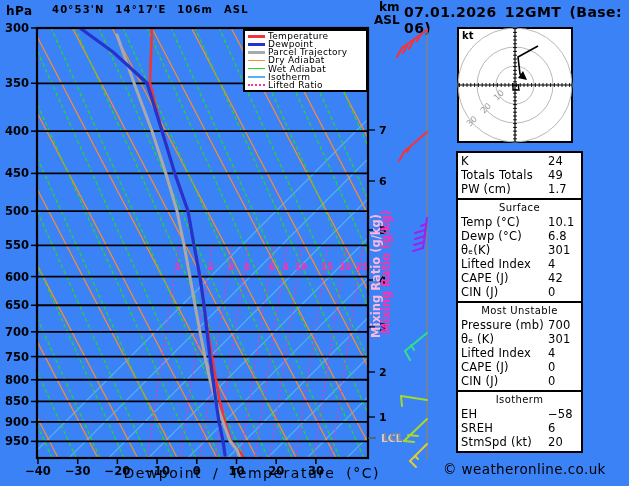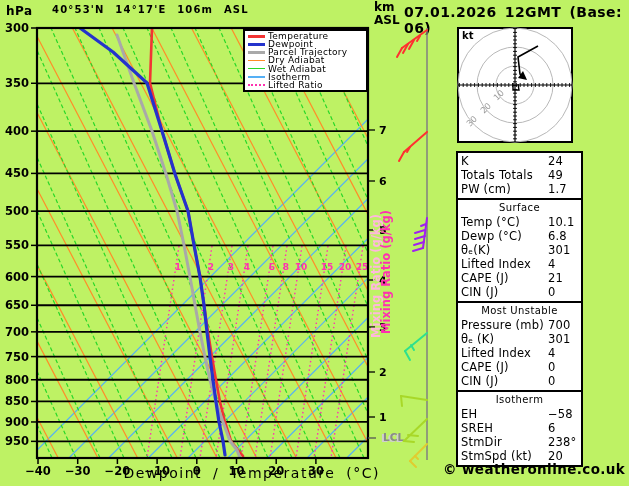--- a/index.html
+++ b/index.html
@@ -1,38 +1,38 @@
 <!DOCTYPE html>
 <html><head>
 <meta charset="utf-8">
 <style>
   html,body{margin:0;padding:0;background:#fff}
-  #root{position:relative;width:629px;height:486px;background:#bef264;
+  #root{position:relative;width:629px;height:486px;background:#3b82f6;
         font-family:"DejaVu Sans",sans-serif;color:#000;overflow:hidden}
   .abs{position:absolute}
   svg{font-family:"DejaVu Sans",sans-serif}
   #hpa-label{left:6px;top:4px;font-size:12px;font-weight:600;letter-spacing:.5px}
   #title{left:52px;top:4px;font-size:10px;font-weight:700;letter-spacing:1.2px;word-spacing:6px}
-  #km-label{left:374px;top:1px;font-size:12px;font-weight:600;line-height:13px;text-align:left}
+  #km-label{left:374px;top:1px;font-size:12px;font-weight:600;line-height:13px;text-align:right}
   #dt-label{left:404px;top:4px;font-size:14px;font-weight:700;letter-spacing:.4px;word-spacing:3px}
   #legend{left:243px;top:29px;width:125px;height:63px;background:#fff;border:2px solid #000;
           box-sizing:border-box;display:flex;flex-direction:column;justify-content:space-around;padding:1px 0}
   .lg-row{display:flex;align-items:center;height:8px}
   .lg-sample{width:17px;margin:0 3px 0 3px;flex:0 0 17px}
   .lg-txt{font-size:9px;letter-spacing:.3px;white-space:nowrap;line-height:8px}
   #indices{left:456px;top:151px;width:127px;border:2px solid #000;background:#fff;box-sizing:border-box}
   .sec{border-bottom:2px solid #000;padding:1px 0 2px}
   .sec:last-child{border-bottom:none}
   .sec-title{text-align:center;font-size:10px;line-height:14px;letter-spacing:.4px}
   .row{display:flex;font-size:11.5px;line-height:14px;letter-spacing:.2px;padding:0 3px}
   .row .lbl{width:87px;white-space:nowrap}
   .row .val{flex:1;white-space:nowrap}
   #xaxis-label{left:90px;top:465px;width:290px;text-align:right;font-size:14px;
                letter-spacing:1.5px;word-spacing:5px}
-  #credit{left:443px;top:461px;font-size:13.5px;font-weight:700;letter-spacing:.4px}
+  #credit{left:443px;top:461px;font-size:13.5px;font-weight:400;letter-spacing:.4px}
 </style>
 </head>
 <body>
 
 <div id="root">
 
   <div class="abs" id="hpa-label">hPa</div>
 
   <div class="abs" id="title">40°53'N 14°17'E 106m ASL</div>
 
@@ -399,21 +399,21 @@
         <div class="row">
           <span class="lbl">θₑ(K)</span>
           <span class="val">301</span>
         </div>
         <div class="row">
           <span class="lbl">Lifted Index</span>
           <span class="val">4</span>
         </div>
         <div class="row">
           <span class="lbl">CAPE (J)</span>
-          <span class="val">21</span>
+          <span class="val">42</span>
         </div>
         <div class="row">
           <span class="lbl">CIN (J)</span>
           <span class="val">0</span>
         </div>
       </div>
       <div class="sec">
         <div class="sec-title">Most Unstable</div>
         <div class="row">
           <span class="lbl">Pressure (mb)</span>
@@ -440,24 +440,20 @@
         <div class="sec-title">Isotherm</div>
         <div class="row">
           <span class="lbl">EH</span>
           <span class="val">−58</span>
         </div>
         <div class="row">
           <span class="lbl">SREH</span>
           <span class="val">6</span>
         </div>
         <div class="row">
-          <span class="lbl">StmDir</span>
-          <span class="val">238°</span>
-        </div>
-        <div class="row">
           <span class="lbl">StmSpd (kt)</span>
           <span class="val">20</span>
         </div>
       </div>
     </div>
 
   <div class="abs" id="xaxis-label">Dewpoint / Temperature (°C)</div>
 
   <div class="abs" id="credit">© weatheronline.co.uk</div>
 </div>

